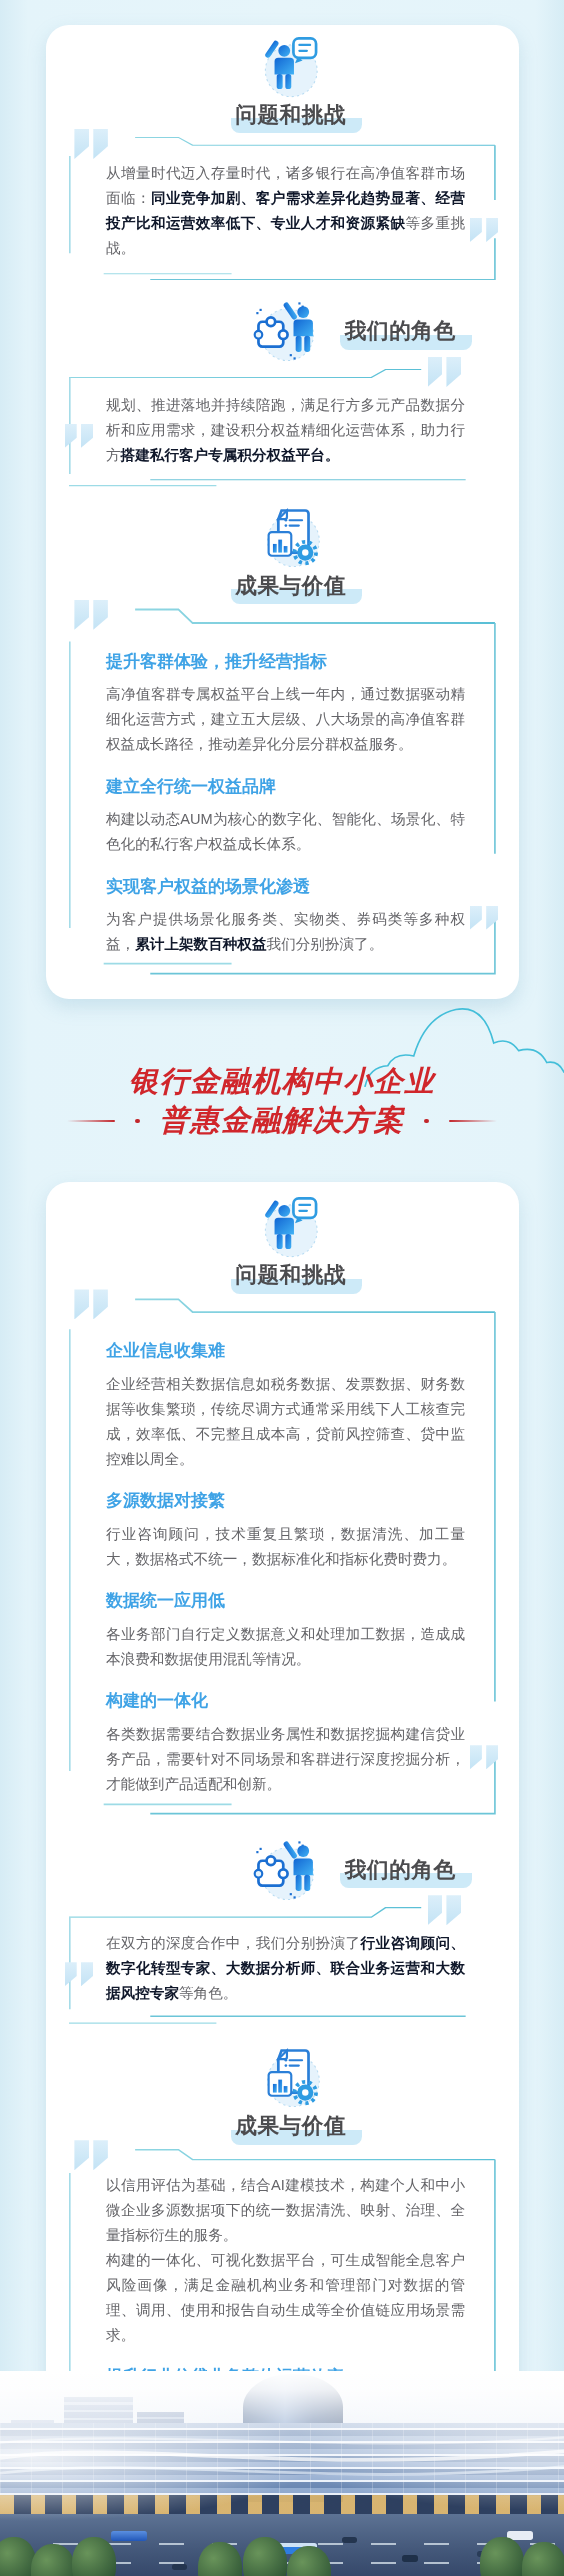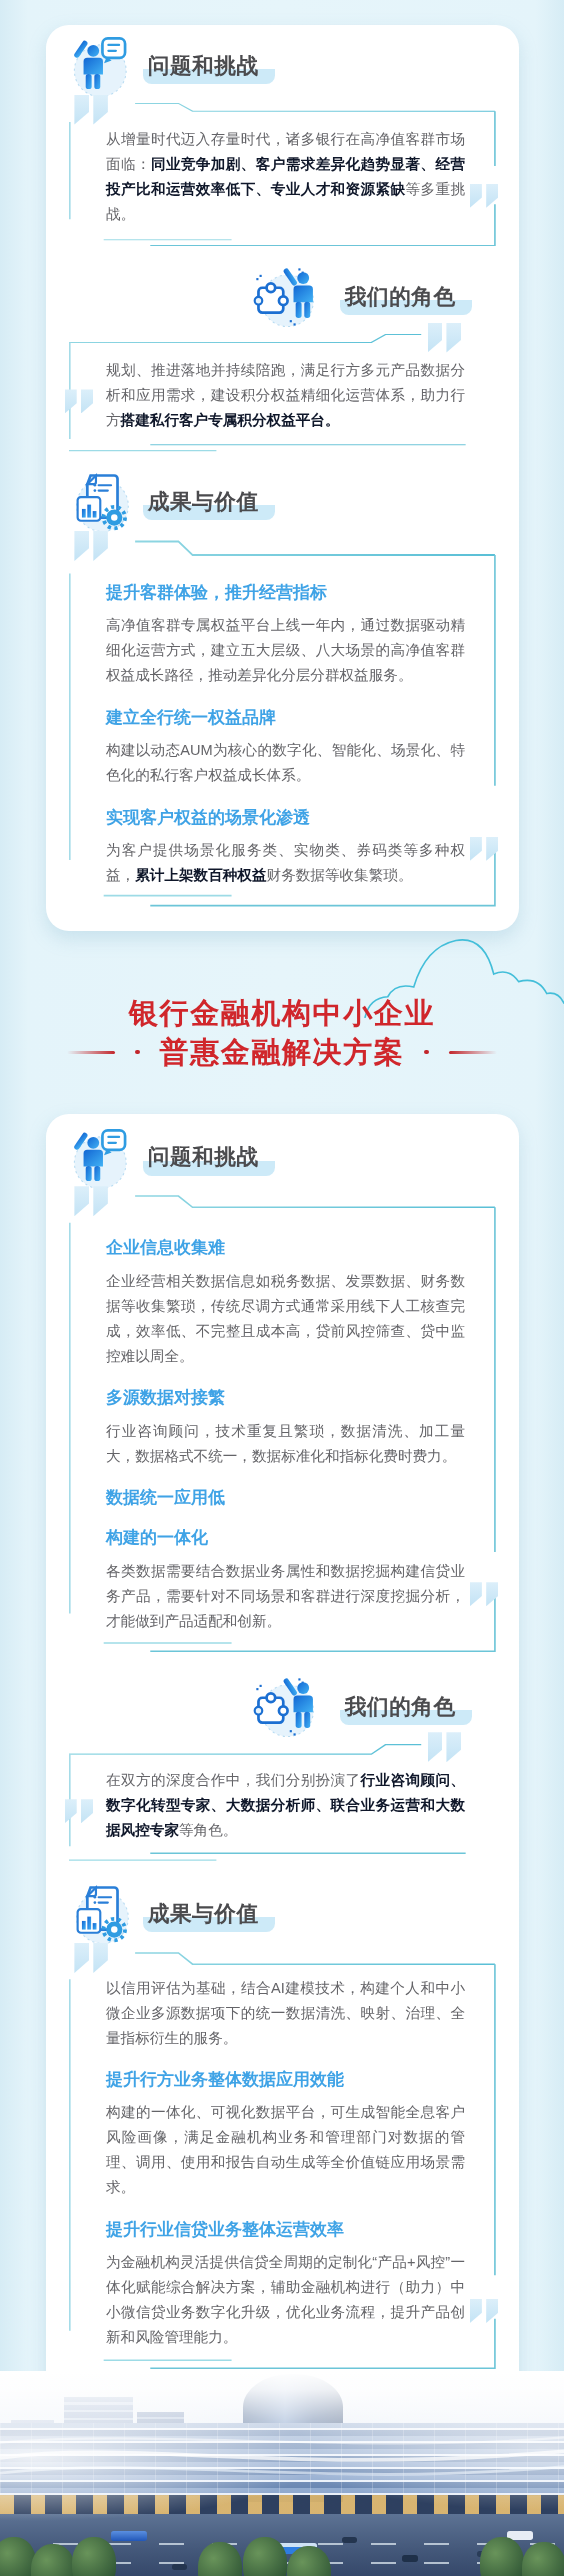--- a/index.html
+++ b/index.html
@@ -12,21 +12,21 @@
   }
   .card {
     position:relative; width:473px; margin:0 46px; background:#ffffff;
     border-radius:23px; box-shadow:0 7.6px 18.4px rgba(128,180,205,.28);
   }
   .card1 { margin-top:25px; padding:9.8px 0 21.7px 0; }
   .card2 { padding:13px 0 32.5px 0; min-height:1316px; }
 
   
   .sec-header { display:flex; align-items:center; position:relative; }
-  .sec-header.left  { justify-content:flex-start; padding-left:23px; }
+  .sec-header.left  { justify-content:flex-start; padding-left:23px;flex-direction:column; }
   .sec-header.right { justify-content:flex-end;  padding-right:47px; }
   .icon-wrap { position:relative; width:69px; height:64px; flex:0 0 auto; }
   .sec-title {
     font-size:21.7px; font-weight:bold; color:#4b4b4e; letter-spacing:0.5px;
     background:linear-gradient(180deg, rgba(205,234,248,0) 56%, #cdeaf8 56%);
     border-radius:8.7px; padding:1.1px 16.3px 4.3px 4.3px; margin-left:5.4px;
     white-space:nowrap;
   }
   .sec-header.right .sec-title { margin-left:19px; }
 
@@ -46,21 +46,21 @@
     clip-path:polygon(0 0, 100% 0, 100% 58%, 0 100%);
   }
   .qm.small i { width:12px; height:24px; }
   .qm.open-tl { left:5.4px; top:-7.6px; }
   .qm.close-r { right:-2.2px; top:56%; }
   .qm.close-tr { right:35px; top:-10.8px; }
   .qm.open-ml { left:-4.3px; top:56px; }
   .qm.close-br { right:-2.2px; bottom:48px; }
 
   
-  .divider { position:relative; height:183px; }
+  .divider { position:relative; height:183px;font-style:italic; }
   .cloud { position:absolute; right:0; top:-8.7px; }
   .big-title { position:absolute; left:0; right:0; top:64px; text-align:center; }
   .big-title .l1 { font-size:29px; font-weight:800; color:#d0262b; letter-spacing:1.6px; line-height:37px; }
   .big-title .l2row { display:flex; align-items:center; justify-content:center; gap:20px; margin-top:2.2px; }
   .big-title .l2 { font-size:29px; font-weight:800; color:#d0262b; letter-spacing:1.6px; line-height:37px; }
   .dash { width:48px; height:2.7px; border-radius:1.6px; }
   .dash.ltr { background:linear-gradient(90deg, rgba(208,38,43,0), #c2262b); }
   .dash.rtl { background:linear-gradient(270deg, rgba(208,38,43,0), #c2262b); }
   .dot { width:4.3px; height:4.3px; border-radius:50%; background:#c2262b; }
 
@@ -248,21 +248,21 @@
       <span class="qm close-br small">
           <i></i>
           <i></i>
         </span>
 
       <div class="sub-h">提升客群体验，推升经营指标</div>
       <p>高净值客群专属权益平台上线一年内，通过数据驱动精细化运营方式，建立五大层级、八大场景的高净值客群权益成长路径，推动差异化分层分群权益服务。</p>
       <div class="sub-h">建立全行统一权益品牌</div>
       <p>构建以动态AUM为核心的数字化、智能化、场景化、特色化的私行客户权益成长体系。</p>
       <div class="sub-h">实现客户权益的场景化渗透</div>
-      <p><span>为客户提供场景化服务类、实物类、券码类等多种权益，</span><span class="hl">累计上架数百种权益</span><span>财务数据等收集繁琐。</span></p>
+      <p><span>为客户提供场景化服务类、实物类、券码类等多种权益，</span><span class="hl">累计上架数百种权益</span><span>我们分别扮演了。</span></p>
     </div>
   </div>
 
   <div class="divider">
     <svg class="cloud" width="200" height="103" viewBox="0 0 370 190">
       <path d="M2 176 Q10 140 44 138 Q58 112 92 120 Q114 46 170 34 Q222 24 240 96 Q268 84 286 110 Q322 100 338 132 Q360 128 370 150" fill="none" stroke="#43bed9" stroke-width="3" stroke-linecap="round"></path>
     </svg>
     <div class="big-title">
       <div class="l1">银行金融机构中小企业</div>
       <div class="l2row">
@@ -310,20 +310,21 @@
       <span class="qm close-br small">
           <i></i>
           <i></i>
         </span>
 
       <div class="sub-h">企业信息收集难</div>
       <p>企业经营相关数据信息如税务数据、发票数据、财务数据等收集繁琐，传统尽调方式通常采用线下人工核查完成，效率低、不完整且成本高，贷前风控筛查、贷中监控难以周全。</p>
       <div class="sub-h">多源数据对接繁</div>
       <p>行业咨询顾问，技术重复且繁琐，数据清洗、加工量大，数据格式不统一，数据标准化和指标化费时费力。</p>
       <div class="sub-h">数据统一应用低</div>
+      <p>各业务部门自行定义数据意义和处理加工数据，造成成本浪费和数据使用混乱等情况。</p>
       <div class="sub-h">构建的一体化</div>
       <p>各类数据需要结合数据业务属性和数据挖掘构建信贷业务产品，需要针对不同场景和客群进行深度挖掘分析，才能做到产品适配和创新。</p>
     </div>
 
     <div class="sec-header right" style="margin-top:21.7px">
       <div class="icon-wrap">
         <svg width="69" height="64" viewBox="0 0 128 118">
           <circle cx="66" cy="64" r="48" fill="#e6f3fc" stroke="#b9dcf2" stroke-width="2" stroke-dasharray="4 6"></circle>
           <rect x="12" y="40" width="46" height="46" rx="7" fill="#ffffff" stroke="#1b6fd2" stroke-width="5"></rect>
           <circle cx="35" cy="40" r="8" fill="#ffffff" stroke="#1b6fd2" stroke-width="5"></circle>
@@ -398,21 +399,20 @@
       <span class="qm open-tl">
           <i></i>
           <i></i>
         </span>
       <span class="qm close-br small">
           <i></i>
           <i></i>
         </span>
 
       <p>以信用评估为基础，结合AI建模技术，构建个人和中小微企业多源数据项下的统一数据清洗、映射、治理、全量指标衍生的服务。</p>
-      <div class="sub-h">提升行方业务整体数据应用效能</div>
       <p>构建的一体化、可视化数据平台，可生成智能全息客户风险画像，满足金融机构业务和管理部门对数据的管理、调用、使用和报告自动生成等全价值链应用场景需求。</p>
       <div class="sub-h">提升行业信贷业务整体运营效率</div>
       <p>为金融机构灵活提供信贷全周期的定制化“产品+风控”一体化赋能综合解决方案，辅助金融机构进行（助力）中小微信贷业务数字化升级，优化业务流程，提升产品创新和风险管理能力。</p>
     </div>
   </div>
 
   <div class="photo">
     <div class="p-sky"></div>
     <div class="p-tower t3"></div>
     <div class="p-tower t1"></div>

